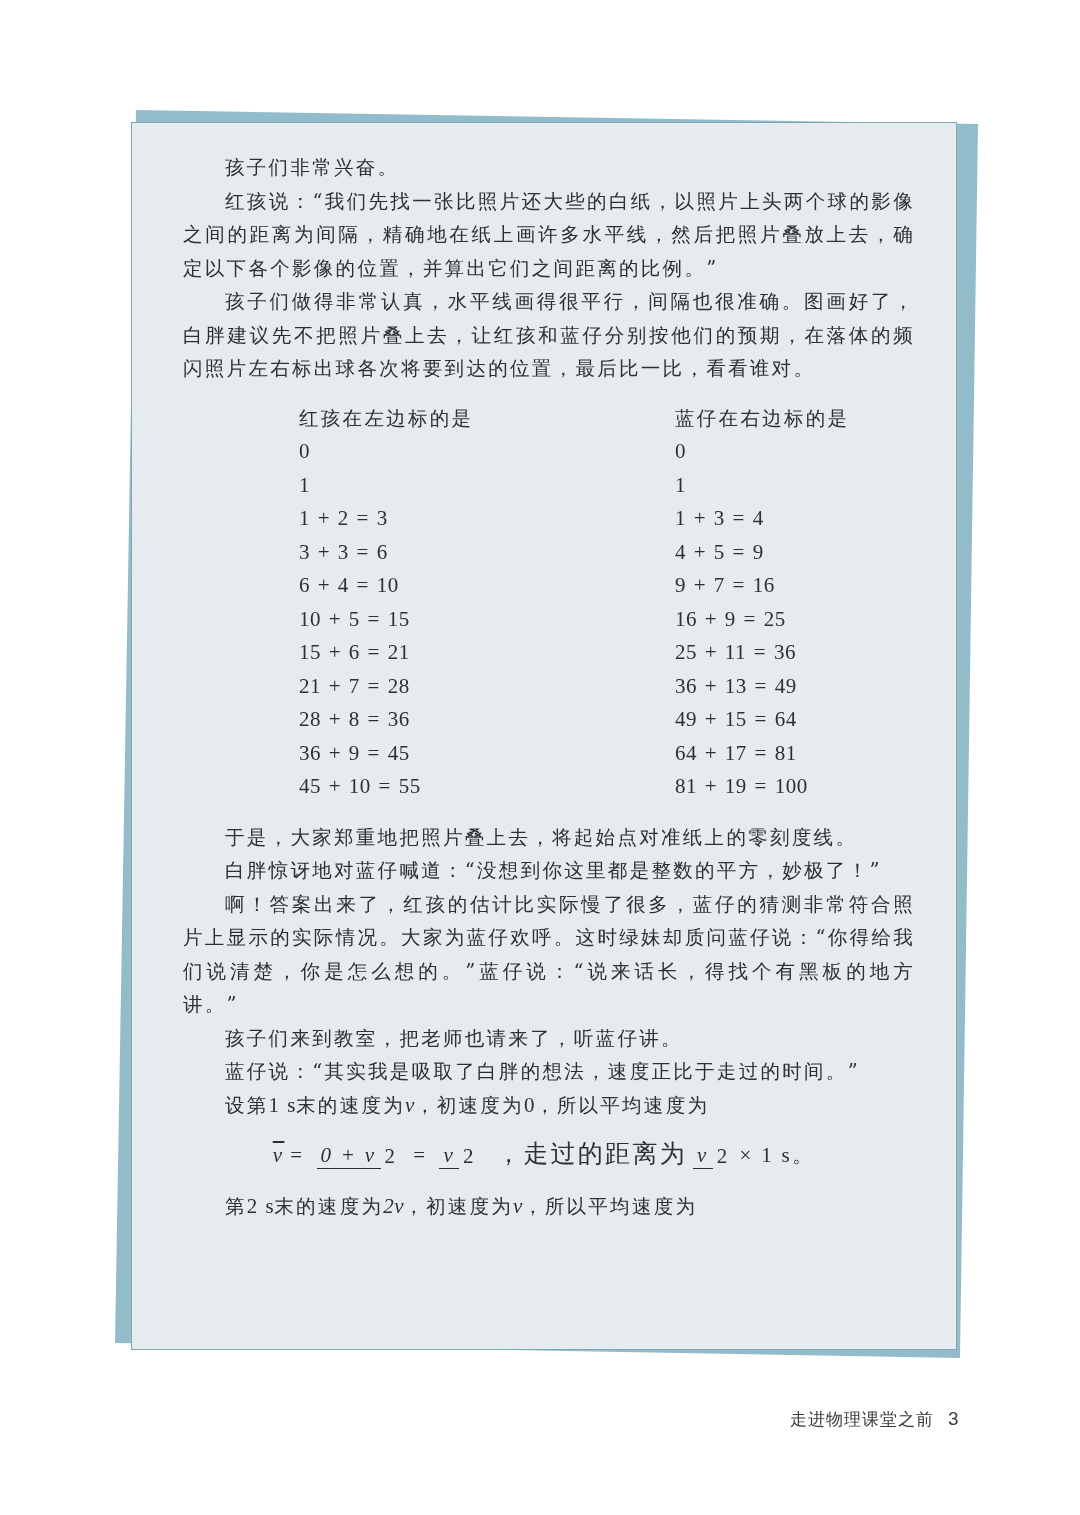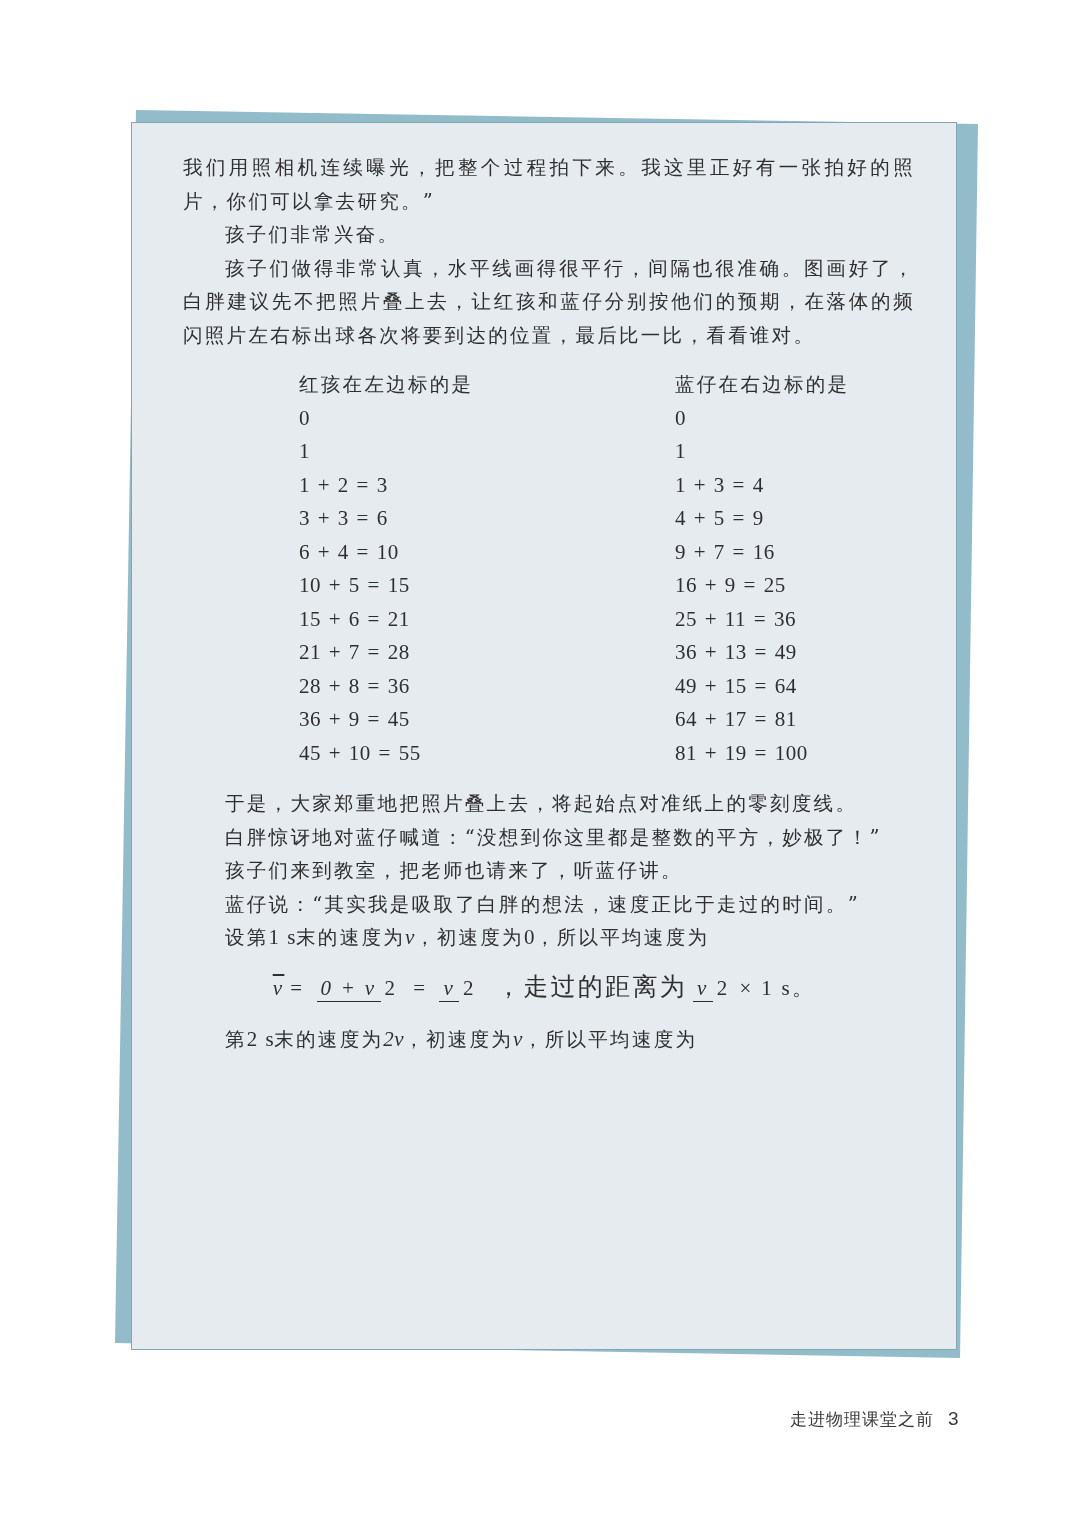--- a/index.html
+++ b/index.html
@@ -50,22 +50,22 @@
 </head>
 <body>
 
 <svg class="back-panel" viewBox="0 0 1080 1515" xmlns="http://www.w3.org/2000/svg">
   <polygon points="136,110 978,124 960,1358 115,1343" fill="#93bccb"></polygon>
 </svg>
 
 <div class="front-panel"></div>
 
 <div class="content">
-  <p class="para">我们用照相机连续曝光，把整个过程拍下来。我这里正好有一张拍好的照片，你们可以拿去研究。”</p>
   <p class="para indent">孩子们非常兴奋。</p>
+  <p class="para indent">红孩说：“我们先找一张比照片还大些的白纸，以照片上头两个球的影像之间的距离为间隔，精确地在纸上画许多水平线，然后把照片叠放上去，确定以下各个影像的位置，并算出它们之间距离的比例。”</p>
   <p class="para indent">孩子们做得非常认真，水平线画得很平行，间隔也很准确。图画好了，白胖建议先不把照片叠上去，让红孩和蓝仔分别按他们的预期，在落体的频闪照片左右标出球各次将要到达的位置，最后比一比，看看谁对。</p>
 
   <div class="cols">
     <div class="col col-left">
       <div class="col-header">红孩在左边标的是</div>
       <div class="eq">0</div>
       <div class="eq">1</div>
       <div class="eq">1 + 2 = 3</div>
       <div class="eq">3 + 3 = 6</div>
       <div class="eq">6 + 4 = 10</div>
@@ -87,20 +87,21 @@
       <div class="eq">25 + 11 = 36</div>
       <div class="eq">36 + 13 = 49</div>
       <div class="eq">49 + 15 = 64</div>
       <div class="eq">64 + 17 = 81</div>
       <div class="eq">81 + 19 = 100</div>
     </div>
   </div>
 
   <p class="para indent">于是，大家郑重地把照片叠上去，将起始点对准纸上的零刻度线。</p>
   <p class="para indent">白胖惊讶地对蓝仔喊道：“没想到你这里都是整数的平方，妙极了！”</p>
+  <p class="para indent">啊！答案出来了，红孩的估计比实际慢了很多，蓝仔的猜测非常符合照片上显示的实际情况。大家为蓝仔欢呼。这时绿妹却质问蓝仔说：“你得给我们说清楚，你是怎么想的。”蓝仔说：“说来话长，得找个有黑板的地方讲。”</p>
   <p class="para indent">孩子们来到教室，把老师也请来了，听蓝仔讲。</p>
   <p class="para indent">蓝仔说：“其实我是吸取了白胖的想法，速度正比于走过的时间。”</p>
 
   <p class="para indent"><span>设第</span><span class="eq">1 s</span><span>末的速度为</span><span class="eq var">v</span><span>，初速度为</span><span class="eq">0</span><span>，所以平均速度为</span></p>
 
   <div class="formula">
     <span class="var vbar">v</span>
     <span class="op">=</span>
     <span class="frac">
       <span class="num var">0 + v</span>

